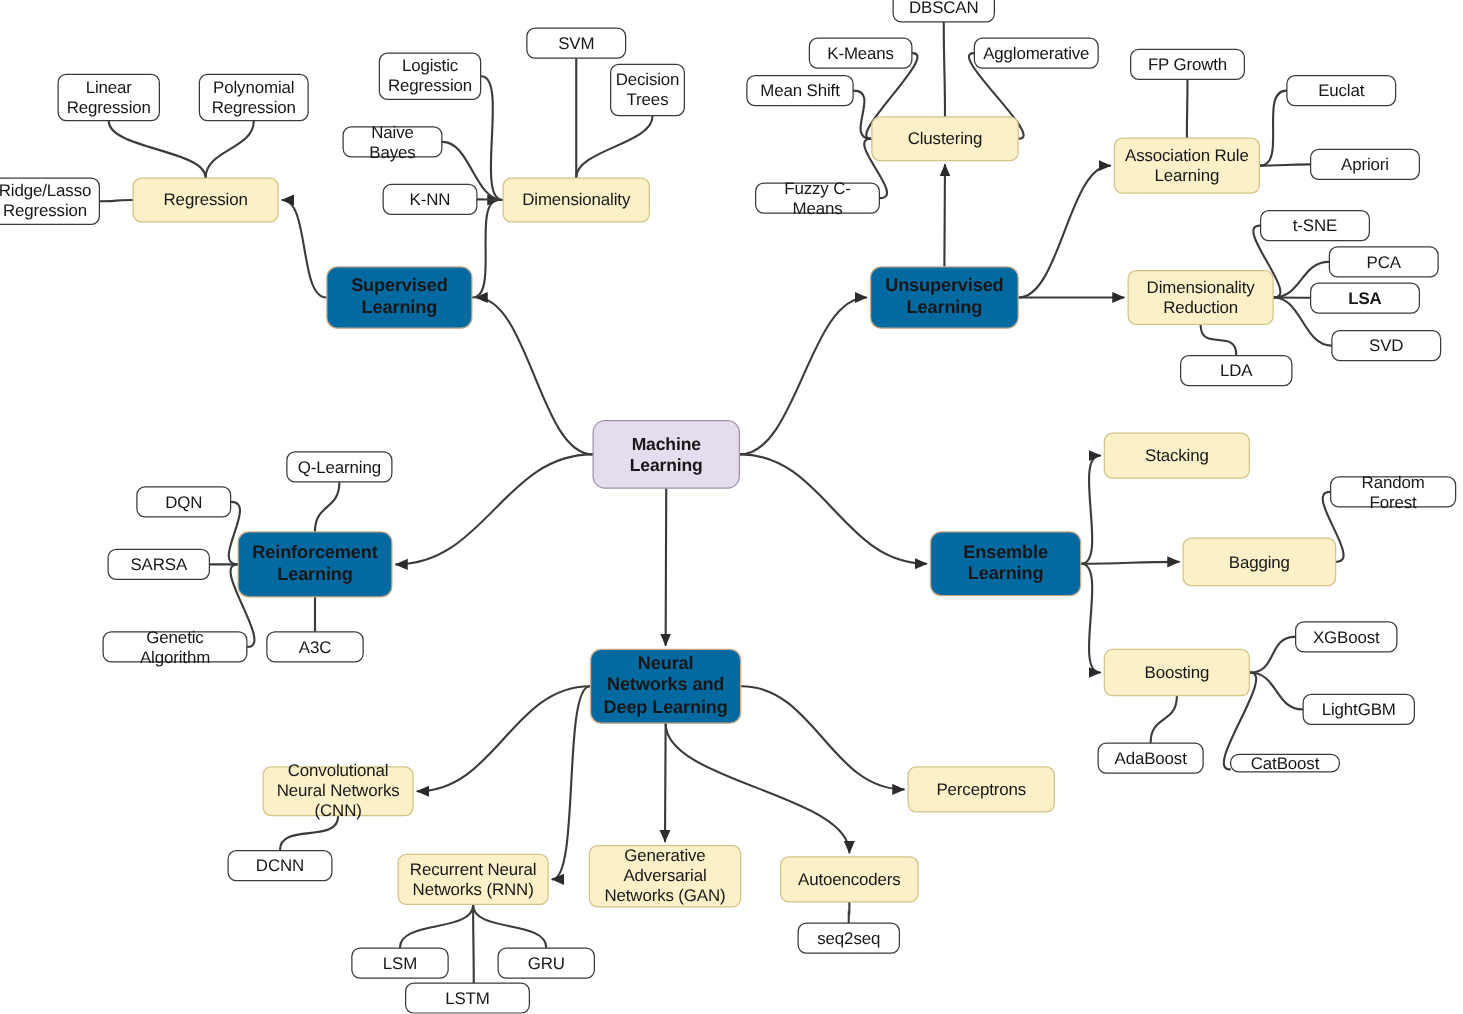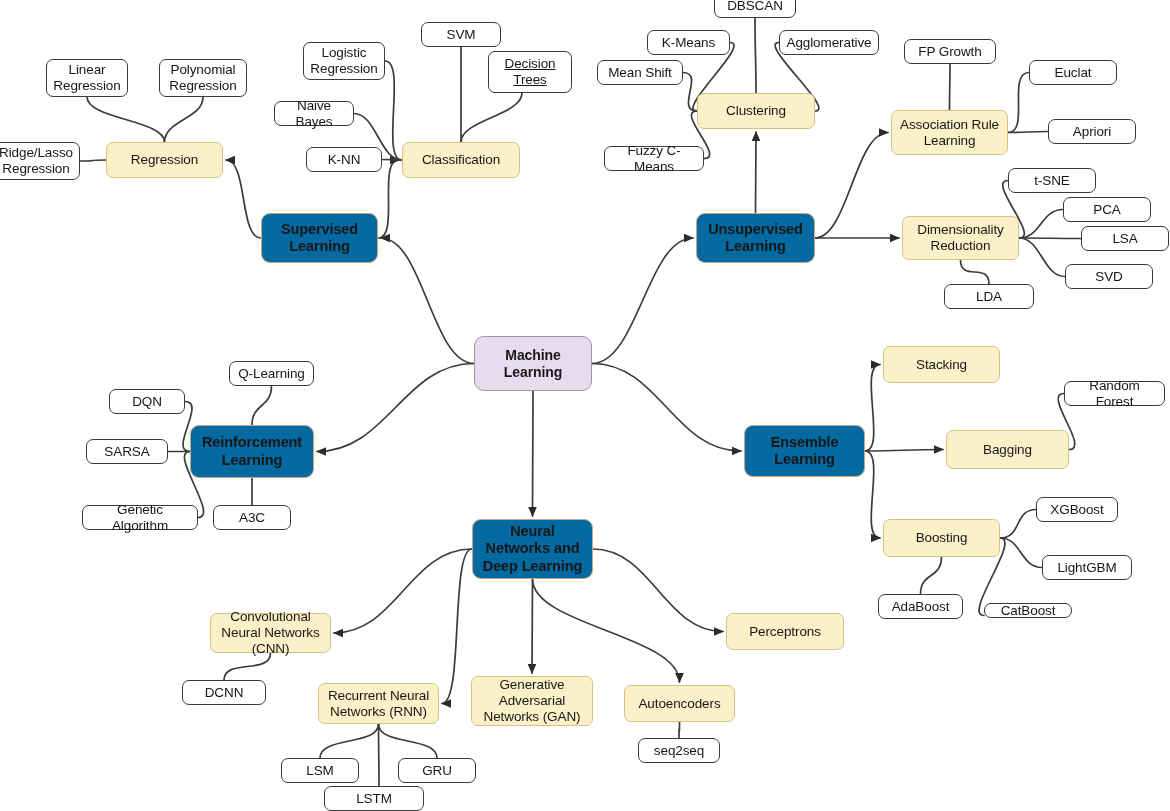--- a/index.html
+++ b/index.html
@@ -136,51 +136,51 @@
       </g>
   </svg>
   <div id="node-layer">
       <div class="node root" style="left: 474px; top: 336px; width: 118px; height: 55px;">Machine Learning</div>
       <div class="node branch" style="left: 261px; top: 213px; width: 117px; height: 50px;">Supervised Learning</div>
       <div class="node branch" style="left: 696px; top: 213px; width: 119px; height: 50px;">Unsupervised Learning</div>
       <div class="node branch" style="left: 190px; top: 425px; width: 124px; height: 53px;">Reinforcement Learning</div>
       <div class="node branch" style="left: 744px; top: 425px; width: 121px; height: 52px;">Ensemble Learning</div>
       <div class="node branch" style="left: 472px; top: 519px; width: 121px; height: 60px;">Neural Networks and Deep Learning</div>
       <div class="node sub" style="left: 106px; top: 142px; width: 117px; height: 36px;">Regression</div>
-      <div class="node sub" style="left: 402px; top: 142px; width: 118px; height: 36px;">Classification</div>
+      <div class="node sub" style="left: 402px; top: 142px; width: 118px; height: 36px;">Dimensionality</div>
       <div class="node sub" style="left: 697px; top: 93px; width: 118px; height: 36px;">Clustering</div>
       <div class="node sub" style="left: 891px; top: 110px; width: 117px; height: 45px;">Association Rule Learning</div>
       <div class="node sub" style="left: 902px; top: 216px; width: 117px; height: 44px;">Dimensionality Reduction</div>
       <div class="node sub" style="left: 883px; top: 346px; width: 117px; height: 37px;">Stacking</div>
       <div class="node sub" style="left: 946px; top: 430px; width: 123px; height: 39px;">Bagging</div>
       <div class="node sub" style="left: 883px; top: 519px; width: 117px; height: 38px;">Boosting</div>
       <div class="node sub" style="left: 210px; top: 613px; width: 121px; height: 40px;">Convolutional Neural Networks (CNN)</div>
       <div class="node sub" style="left: 318px; top: 683px; width: 121px; height: 41px;">Recurrent Neural Networks (RNN)</div>
       <div class="node sub" style="left: 471px; top: 676px; width: 122px; height: 50px;">Generative Adversarial Networks (GAN)</div>
       <div class="node sub" style="left: 624px; top: 685px; width: 111px; height: 37px;">Autoencoders</div>
       <div class="node sub" style="left: 726px; top: 613px; width: 118px; height: 37px;">Perceptrons</div>
       <div class="node leaf" style="left: 46px; top: 59px; width: 82px; height: 38px;">Linear Regression</div>
       <div class="node leaf" style="left: 159px; top: 59px; width: 88px; height: 38px;">Polynomial Regression</div>
       <div class="node leaf" style="left: -8px; top: 142px; width: 88px; height: 38px;">Ridge/Lasso Regression</div>
       <div class="node leaf" style="left: 303px; top: 42px; width: 82px; height: 38px;">Logistic Regression</div>
       <div class="node leaf" style="left: 421px; top: 22px; width: 80px; height: 25px;">SVM</div>
-      <div class="node leaf" style="left: 488px; top: 51px; width: 84px; height: 42px; text-decoration: underline;">Decision Trees</div>
+      <div class="node leaf" style="left: 488px; top: 51px; width: 60px; height: 42px;">Decision Trees</div>
       <div class="node leaf" style="left: 274px; top: 101px; width: 80px; height: 25px;">Naive Bayes</div>
       <div class="node leaf" style="left: 306px; top: 147px; width: 76px; height: 25px;">K-NN</div>
       <div class="node leaf" style="left: 714px; top: -7px; width: 82px; height: 25px;">DBSCAN</div>
       <div class="node leaf" style="left: 647px; top: 30px; width: 83px; height: 25px;">K-Means</div>
       <div class="node leaf" style="left: 779px; top: 30px; width: 100px; height: 25px;">Agglomerative</div>
       <div class="node leaf" style="left: 597px; top: 60px; width: 86px; height: 25px;">Mean Shift</div>
       <div class="node leaf" style="left: 604px; top: 146px; width: 100px; height: 25px;">Fuzzy C-Means</div>
       <div class="node leaf" style="left: 904px; top: 39px; width: 92px; height: 25px;">FP Growth</div>
       <div class="node leaf" style="left: 1029px; top: 60px; width: 88px; height: 25px;">Euclat</div>
       <div class="node leaf" style="left: 1048px; top: 119px; width: 88px; height: 25px;">Apriori</div>
       <div class="node leaf" style="left: 1008px; top: 168px; width: 88px; height: 25px;">t-SNE</div>
       <div class="node leaf" style="left: 1063px; top: 197px; width: 88px; height: 25px;">PCA</div>
-      <div class="node leaf" style="left: 1081px; top: 226px; width: 88px; height: 25px;">LSA</div>
+      <div class="node leaf" style="left: 1048px; top: 226px; width: 88px; height: 25px; font-weight: bold;">LSA</div>
       <div class="node leaf" style="left: 1065px; top: 264px; width: 88px; height: 25px;">SVD</div>
       <div class="node leaf" style="left: 944px; top: 284px; width: 90px; height: 25px;">LDA</div>
       <div class="node leaf" style="left: 229px; top: 361px; width: 85px; height: 25px;">Q-Learning</div>
       <div class="node leaf" style="left: 109px; top: 389px; width: 76px; height: 25px;">DQN</div>
       <div class="node leaf" style="left: 86px; top: 439px; width: 82px; height: 25px;">SARSA</div>
       <div class="node leaf" style="left: 82px; top: 505px; width: 116px; height: 25px;">Genetic Algorithm</div>
       <div class="node leaf" style="left: 213px; top: 505px; width: 78px; height: 25px;">A3C</div>
       <div class="node leaf" style="left: 1064px; top: 381px; width: 101px; height: 25px;">Random Forest</div>
       <div class="node leaf" style="left: 1036px; top: 497px; width: 82px; height: 25px;">XGBoost</div>
       <div class="node leaf" style="left: 1042px; top: 555px; width: 90px; height: 25px;">LightGBM</div>

